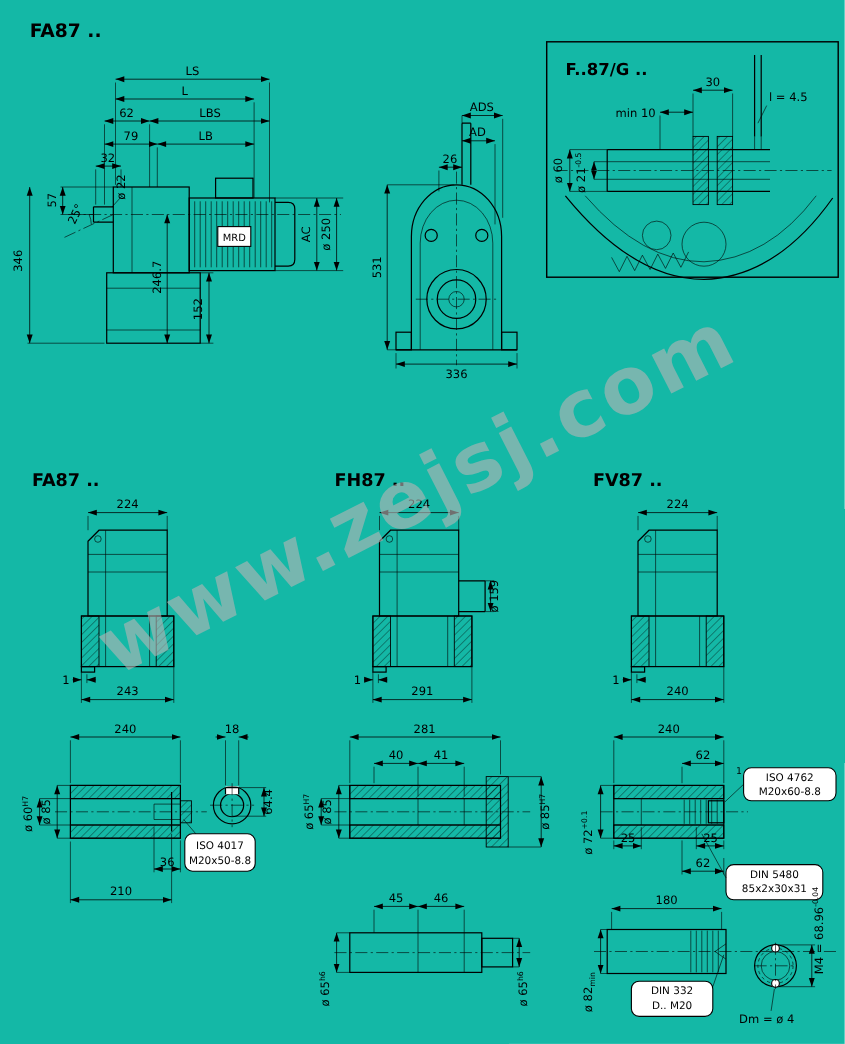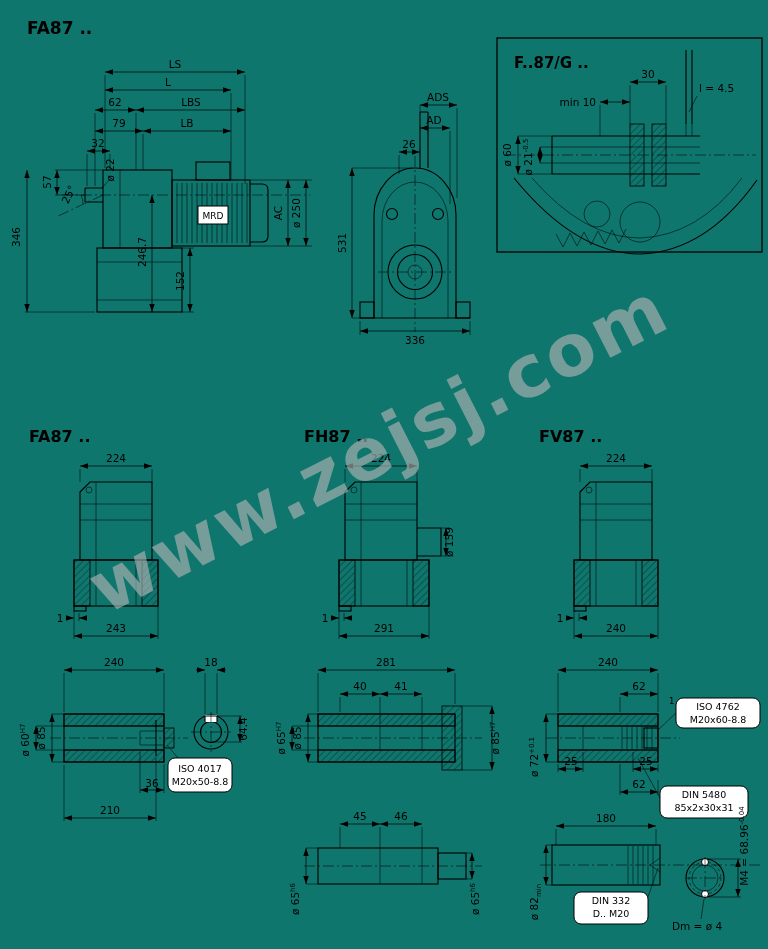--- a/index.html
+++ b/index.html
@@ -1,16 +1,16 @@
 <!DOCTYPE html>
 <html><head>
 <meta charset="utf-8">
 <style>
   html,body{margin:0;padding:0;background:#ffffff;}
-  .sheet{position:relative;width:768px;height:949px;background:#0f766e;overflow:hidden;}
+  .sheet{position:relative;width:768px;height:949px;background:#14b8a6;overflow:hidden;}
   svg{display:block;}
   text{font-family:"DejaVu Sans","Liberation Sans",sans-serif;font-size:10.5px;fill:#000;}
   .t-main{font-size:17px;font-weight:bold;}
   .t-box{font-size:15px;font-weight:bold;}
   .t-mid{font-size:16px;font-weight:bold;}
   .t-small{font-size:9.5px;}
   .t-note{font-size:8.5px;}
   .sup{font-size:7px;}
   .ln{stroke:#000;stroke-width:1.1;fill:none;}
   .thin{stroke:#000;stroke-width:0.55;fill:none;}

